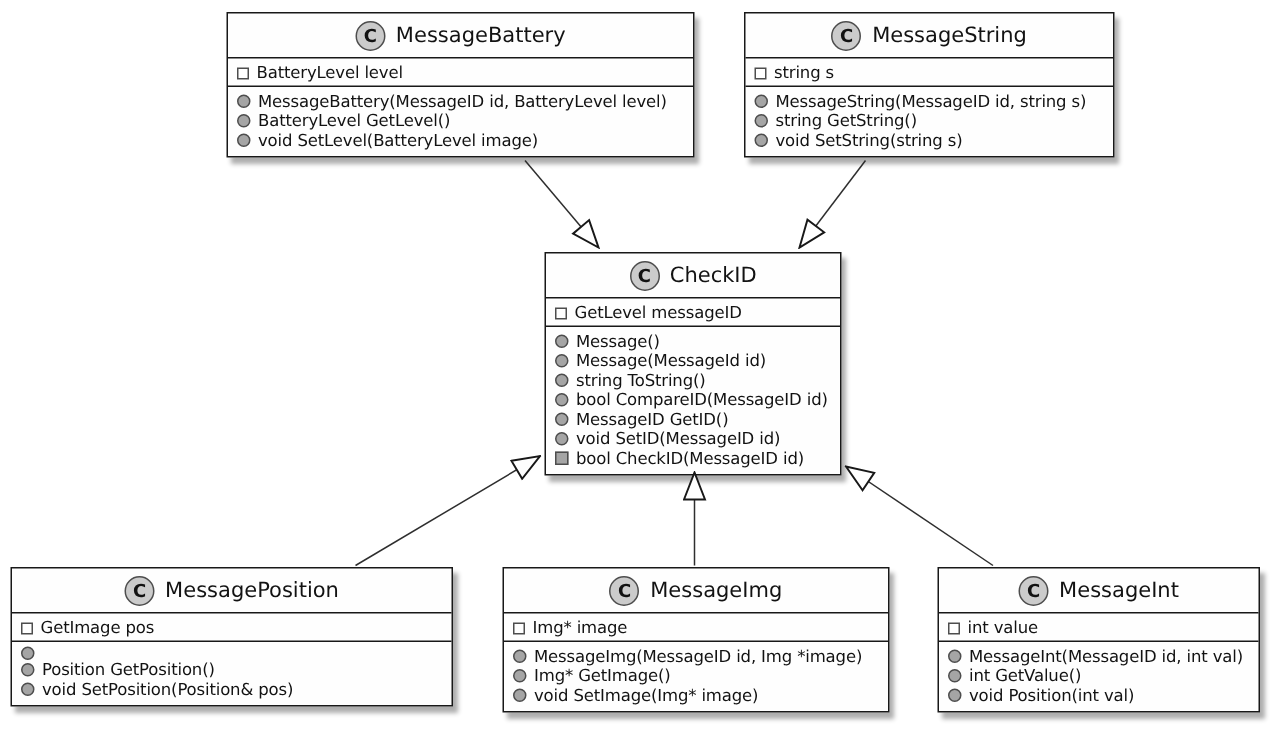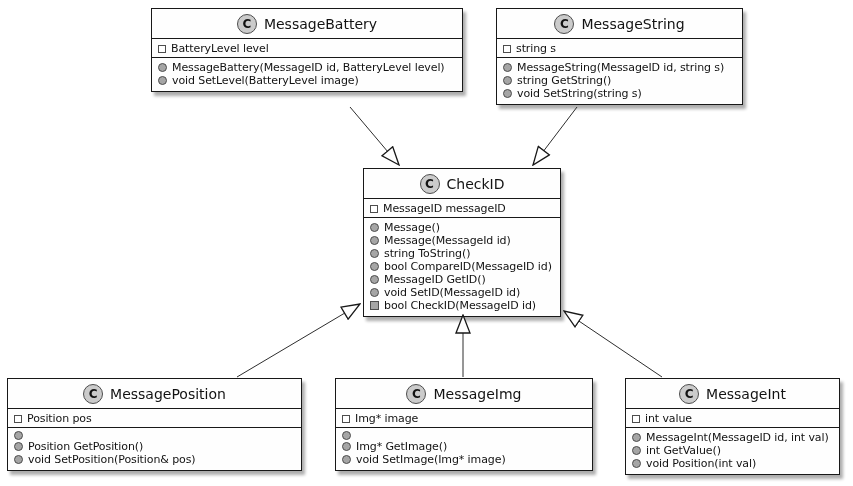--- a/index.html
+++ b/index.html
@@ -45,20 +45,24 @@
         <span>BatteryLevel level</span>
       </div>
     </div>
     <div class="uml-methods">
       <div class="member">
         <span class="mi mi-public"></span>
         <span>MessageBattery(MessageID id, BatteryLevel level)</span>
       </div>
       <div class="member">
         <span class="mi mi-public"></span>
+        <span>BatteryLevel GetLevel()</span>
+      </div>
+      <div class="member">
+        <span class="mi mi-public"></span>
         <span>void SetLevel(BatteryLevel image)</span>
       </div>
     </div>
   </div>
 
   <div class="uml-class" style="left:496px;top:8px;width:247px;">
     <div class="uml-header">
       <span class="spot">C</span>
       <span>MessageString</span>
     </div>
@@ -85,21 +89,21 @@
   </div>
 
   <div class="uml-class" style="left:363px;top:168px;width:198px;">
     <div class="uml-header">
       <span class="spot">C</span>
       <span>CheckID</span>
     </div>
     <div class="uml-fields">
       <div class="member">
         <span class="mi mi-field"></span>
-        <span>MessageID messageID</span>
+        <span>GetLevel messageID</span>
       </div>
     </div>
     <div class="uml-methods">
       <div class="member">
         <span class="mi mi-public"></span>
         <span>Message()</span>
       </div>
       <div class="member">
         <span class="mi mi-public"></span>
         <span>Message(MessageId id)</span>
@@ -128,21 +132,21 @@
   </div>
 
   <div class="uml-class" style="left:7px;top:378px;width:295px;">
     <div class="uml-header">
       <span class="spot">C</span>
       <span>MessagePosition</span>
     </div>
     <div class="uml-fields">
       <div class="member">
         <span class="mi mi-field"></span>
-        <span>Position pos</span>
+        <span>GetImage pos</span>
       </div>
     </div>
     <div class="uml-methods">
       <div class="member">
         <span class="mi mi-public"></span>
       </div>
       <div class="member">
         <span class="mi mi-public"></span>
         <span>Position GetPosition()</span>
       </div>
@@ -160,20 +164,21 @@
     </div>
     <div class="uml-fields">
       <div class="member">
         <span class="mi mi-field"></span>
         <span>Img* image</span>
       </div>
     </div>
     <div class="uml-methods">
       <div class="member">
         <span class="mi mi-public"></span>
+        <span>MessageImg(MessageID id, Img *image)</span>
       </div>
       <div class="member">
         <span class="mi mi-public"></span>
         <span>Img* GetImage()</span>
       </div>
       <div class="member">
         <span class="mi mi-public"></span>
         <span>void SetImage(Img* image)</span>
       </div>
     </div>

